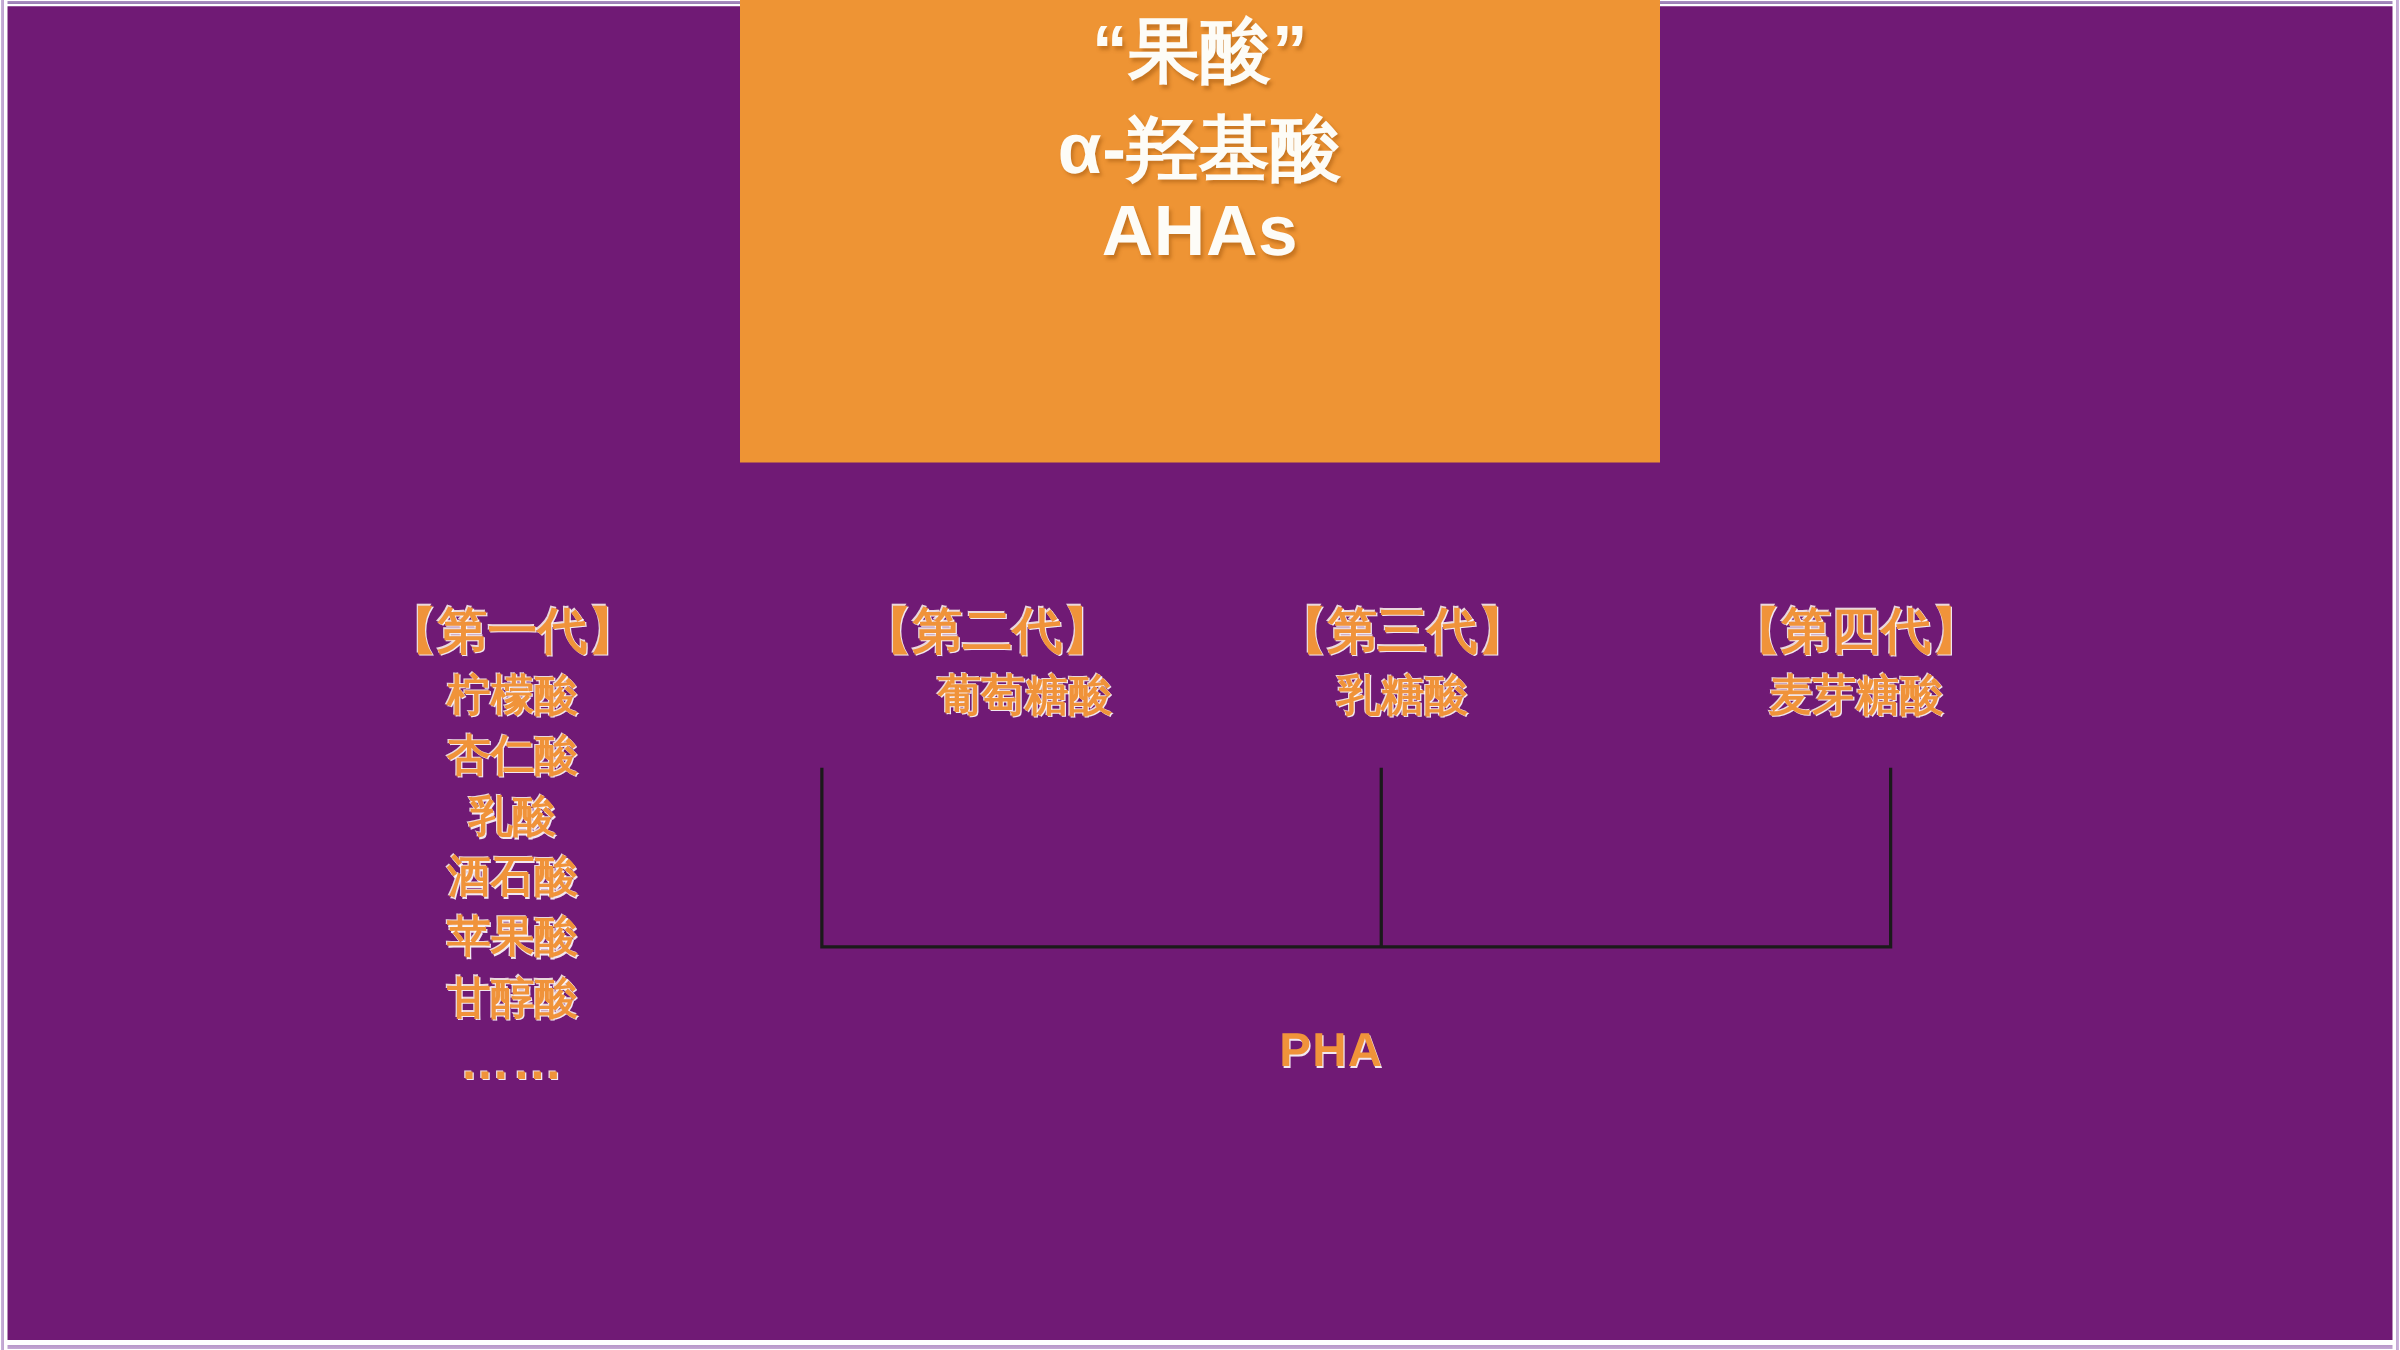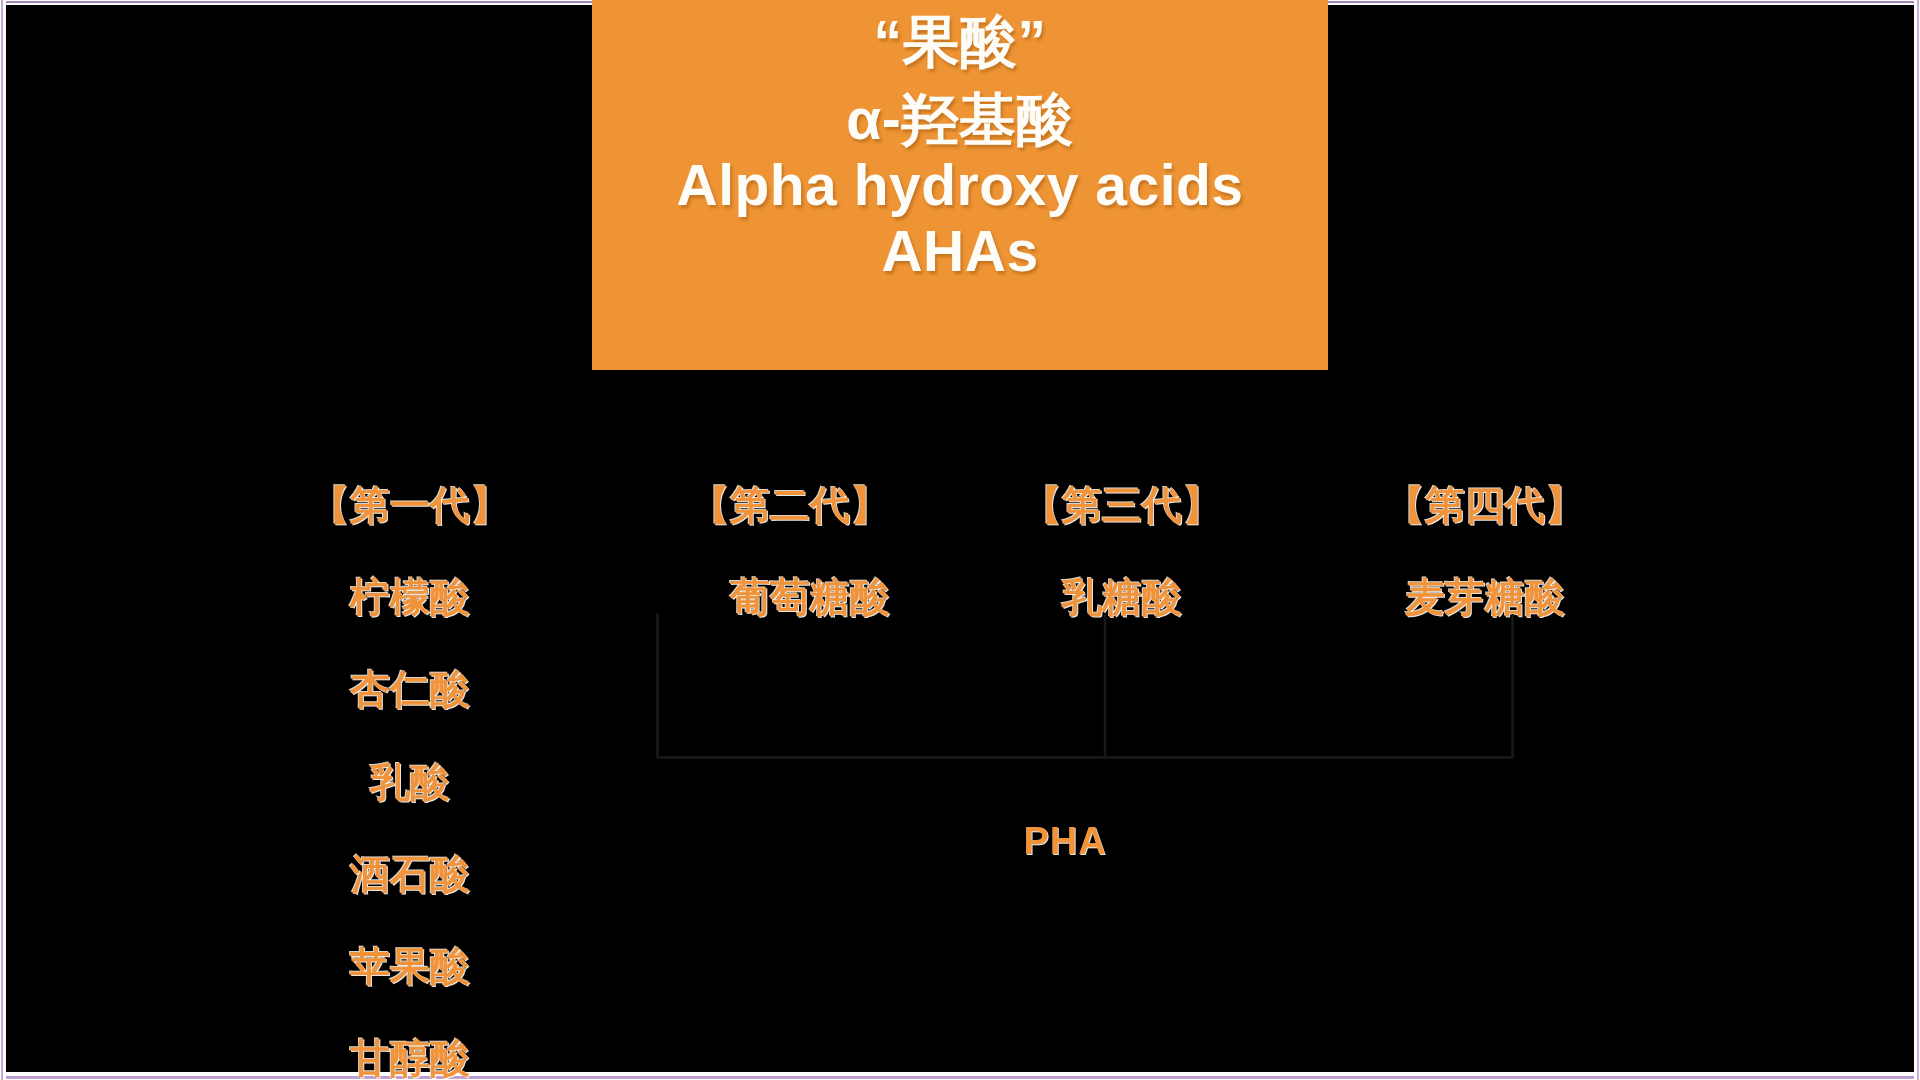--- a/index.html
+++ b/index.html
@@ -6,21 +6,21 @@
     margin: 0; padding: 0;
     width: 1920px; height: 1080px;
     overflow: hidden;
     background: #ffffff;
     font-family: "Liberation Sans", "DejaVu Sans", sans-serif;
   }
   #slide {
     position: relative;
     width: 1920px;
     height: 1080px;
-    background: #000000;
+    background: #701a75;
     box-sizing: border-box;
   }
   
   .frame-top {
     position: absolute; left: 0; top: 0; width: 1920px; height: 5px;
     background: linear-gradient(to bottom, #ffffff 0, #ffffff 1px, #a98cc0 1px, #9b7fb5 3px, #ffffff 3px);
   }
   .frame-bottom {
     position: absolute; left: 0; bottom: 0; width: 1920px; height: 8px;
     background: linear-gradient(to top, #ffffff 0, #ffffff 1px, #c4a8d4 1px, #b796c9 4px, #ffffff 4px);
@@ -68,21 +68,21 @@
     position: absolute;
     text-align: center;
     color: #f0933a;
     font-weight: bold;
     font-size: 40px;
     line-height: 1.38;
     text-shadow: 1px 1px 0 rgba(255,255,255,0.9), -1px -1px 0 rgba(255,250,240,0.85);
     white-space: nowrap;
   }
   .gen-head { font-size: 40px; }
-  .gen-item { font-size: 40px; margin-top: 37px; }
+  .gen-item { font-size: 35px; }
   .gen-ellipsis { font-size: 40px; letter-spacing: 2px; }
 
   #col-1 { left: 250px; top: 478px; width: 320px; }
   #col-2 { left: 570px; top: 478px; width: 320px; text-align: right; }
   #col-3 { left: 962px; top: 478px; width: 320px; }
   #col-4 { left: 1325px; top: 478px; width: 320px; }
 
   
   #pha-bracket {
     position: absolute;
@@ -113,21 +113,20 @@
 <div id="slide">
 
   <div class="frame-top"></div>
   <div class="frame-bottom"></div>
   <div class="frame-left"></div>
   <div class="frame-right"></div>
 
   <div id="title-banner">
     <div class="tline t-cn1">“果酸”</div>
     <div class="tline t-cn2">α-羟基酸</div>
-    <div class="tline t-en1">Alpha hydroxy acids</div>
     <div class="tline t-en2">AHAs</div>
   </div>
 
   <div class="gen-col" id="col-1">
     <div class="gen-head">【第一代】</div>
     <div class="gen-item">柠檬酸</div>
     <div class="gen-item">杏仁酸</div>
     <div class="gen-item">乳酸</div>
     <div class="gen-item">酒石酸</div>
     <div class="gen-item">苹果酸</div>

